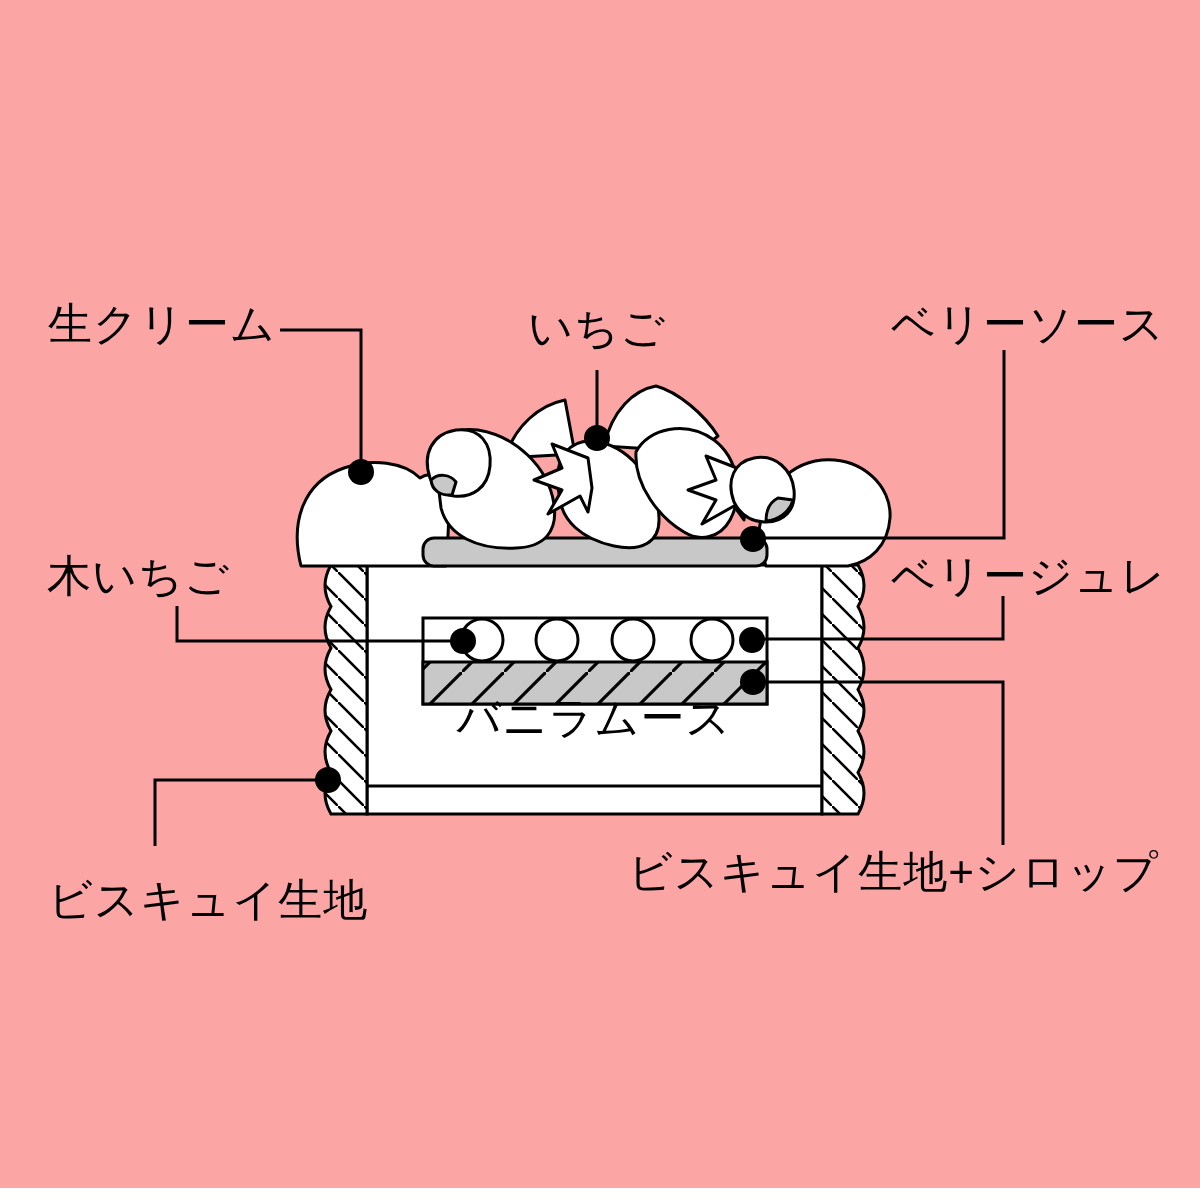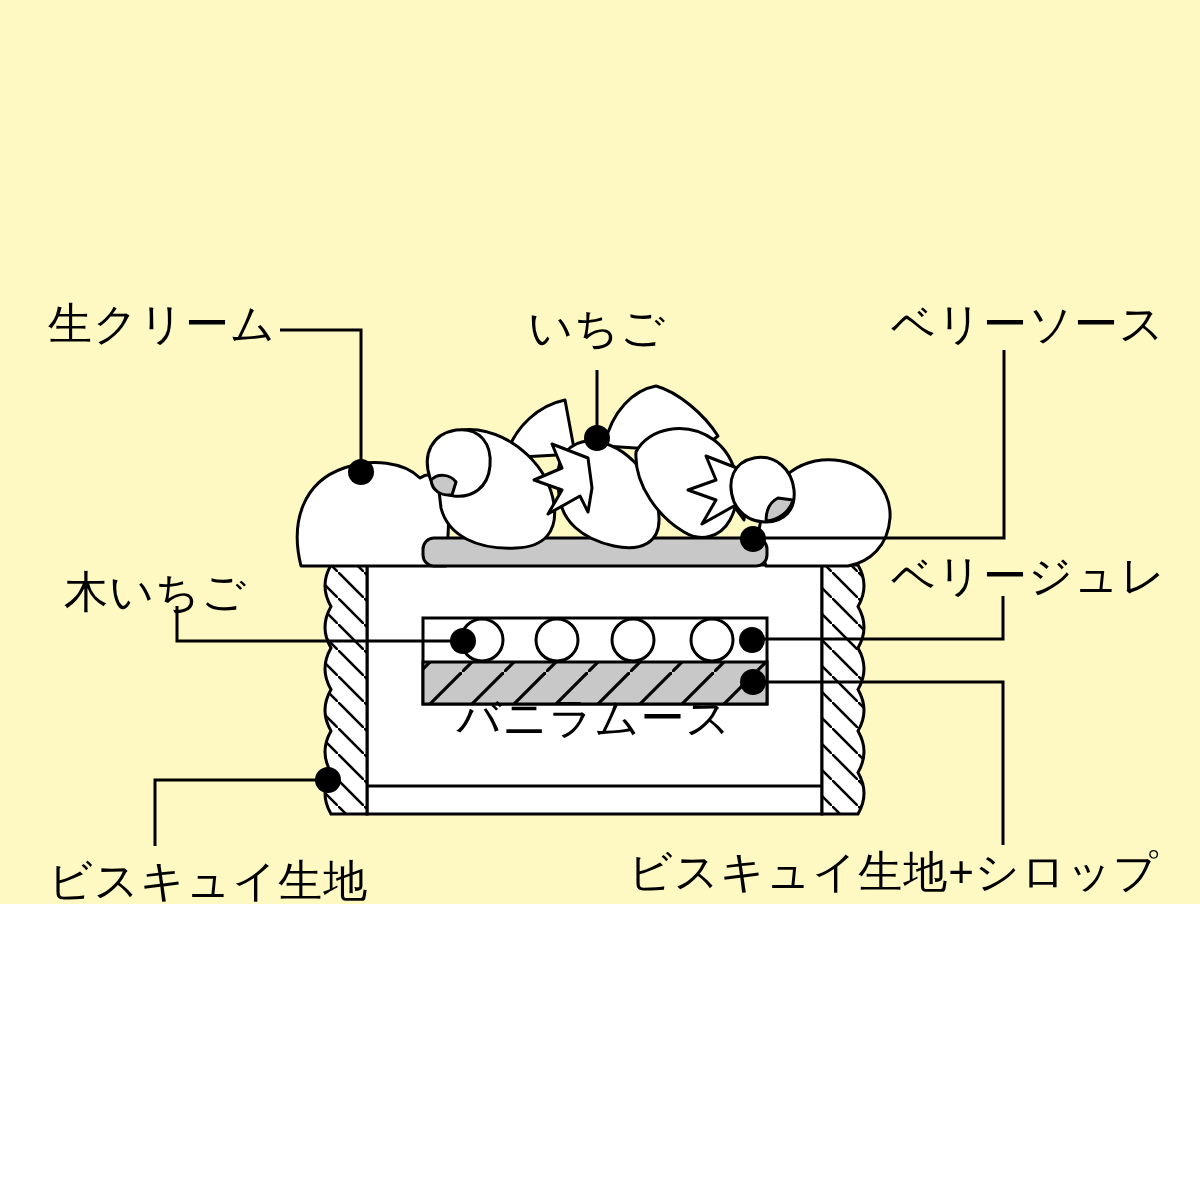--- a/index.html
+++ b/index.html
@@ -1,31 +1,31 @@
 <!DOCTYPE html>
 <html><head>
 <meta charset="utf-8">
 <style>
   html,body{margin:0;padding:0;background:#fff;}
   .stage{
-    position:relative;width:1200px;height:904px;background:#fef9c3;overflow:hidden;
+    position:relative;width:1200px;height:1188px;background:#fca5a5;overflow:hidden;
     font-family:"Liberation Sans","DejaVu Sans",sans-serif;
   }
   .stage svg{position:absolute;left:0;top:0;}
   .lbl{
     position:absolute;color:#000;font-size:44px;line-height:1.05;
     font-weight:500;white-space:nowrap;letter-spacing:1px;
   }
   #lbl-cream{left:48px;top:301px;}
   #lbl-strawberry{left:528px;top:305px;}
   #lbl-berry-sauce{left:891px;top:301px;}
-  #lbl-raspberry{left:64px;top:553px;margin-top:16px;}
+  #lbl-raspberry{left:47px;top:553px;}
   #lbl-berry-jelly{left:891px;top:553px;}
   #lbl-mousse{left:594px;top:695px;transform:translateX(-50%);}
-  #lbl-biscuit{left:48px;top:858px;text-align:right;}
+  #lbl-biscuit{left:48px;top:877px;text-align:right;}
   #lbl-biscuit-syrup{left:628px;top:849px;}
 </style>
 </head>
 <body>
 
 <div class="stage">
 
   <svg width="1200" height="1200" viewBox="0 0 1200 1200">
     <defs>
       <pattern id="hatchSide" patternUnits="userSpaceOnUse" width="26" height="26">

